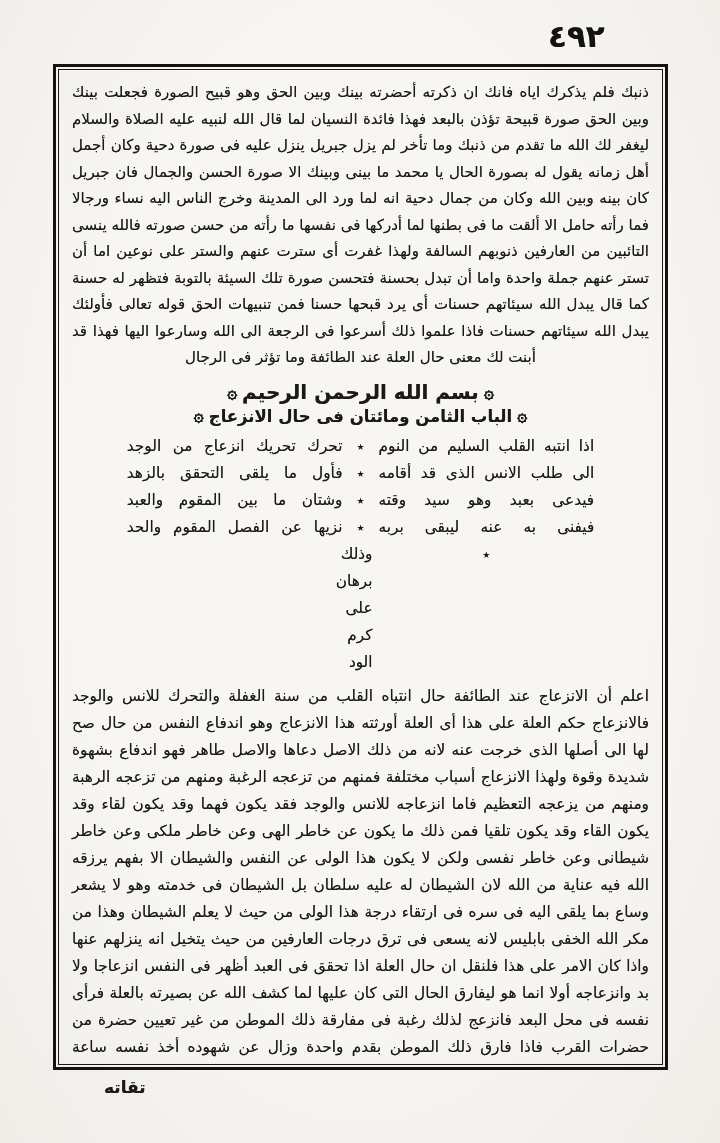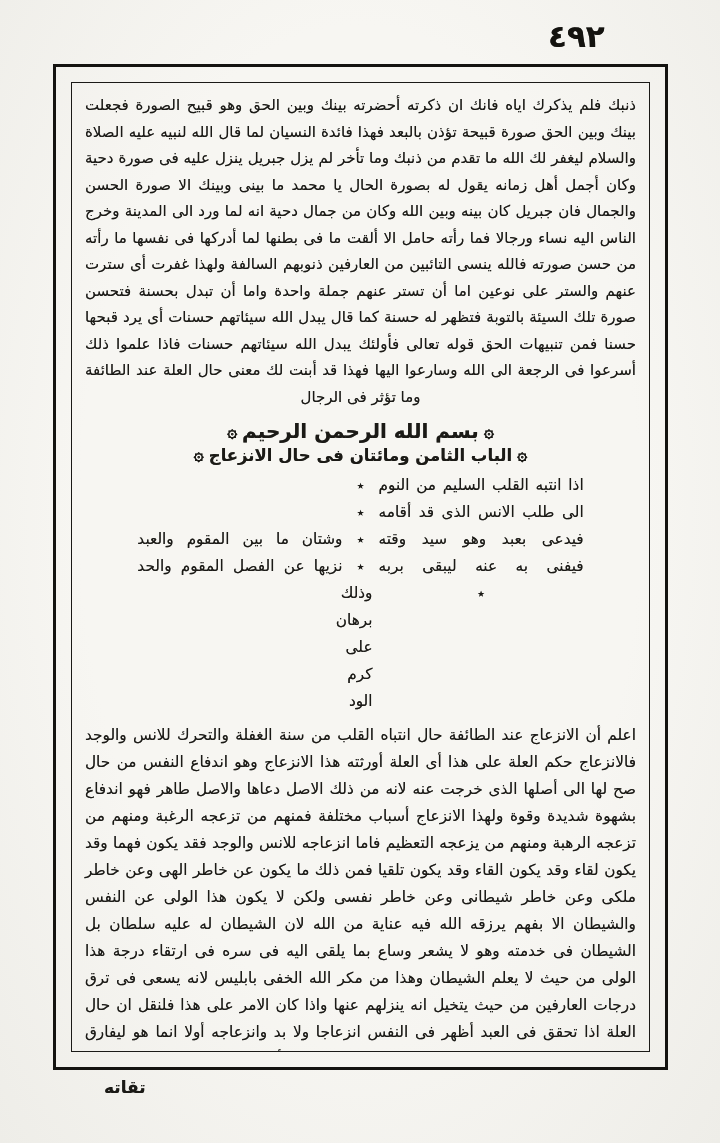--- a/index.html
+++ b/index.html
@@ -24,21 +24,21 @@
     letter-spacing:1px;
     color:#14130f;
     text-shadow:0 0 .5px rgba(0,0,0,.7);
   }
   .frame-outer{
     position:absolute;
     top:64px;left:53px;
     width:615px;height:1006px;
     box-sizing:border-box;
     border:3px solid #141310;
-    padding:15px;
+    padding:2px;
     background:transparent;
   }
   .frame-inner{
     box-sizing:border-box;
     width:100%;height:100%;
     border:1px solid #1b1a17;
     padding:9px 13px 8px 13px;
     overflow:hidden;
   }
   .content{height:100%;}
@@ -123,24 +123,26 @@
         </div>
 
         <div class="center-line heading">
           <span class="ornament">۞</span><span>الباب الثامن ومائتان فى حال الانزعاج</span><span class="ornament">۞</span>
         </div>
 
         <div class="poetry">
           <div class="verse">
             <span class="hemi">اذا انتبه القلب السليم من النوم</span>
             <span class="star">٭</span>
+            <span class="hemi">تحرك تحريك انزعاج من الوجد</span>
           </div>
           <div class="verse">
             <span class="hemi">الى طلب الانس الذى قد أقامه</span>
             <span class="star">٭</span>
+            <span class="hemi">فأول ما يلقى التحقق بالزهد</span>
           </div>
           <div class="verse">
             <span class="hemi">فيدعى بعبد وهو سيد وقته</span>
             <span class="star">٭</span>
             <span class="hemi">وشتان ما بين المقوم والعبد</span>
           </div>
           <div class="verse">
             <span class="hemi">فيفنى به عنه ليبقى بربه</span>
             <span class="star">٭</span>
             <span class="hemi">نزيها عن الفصل المقوم والحد</span>

